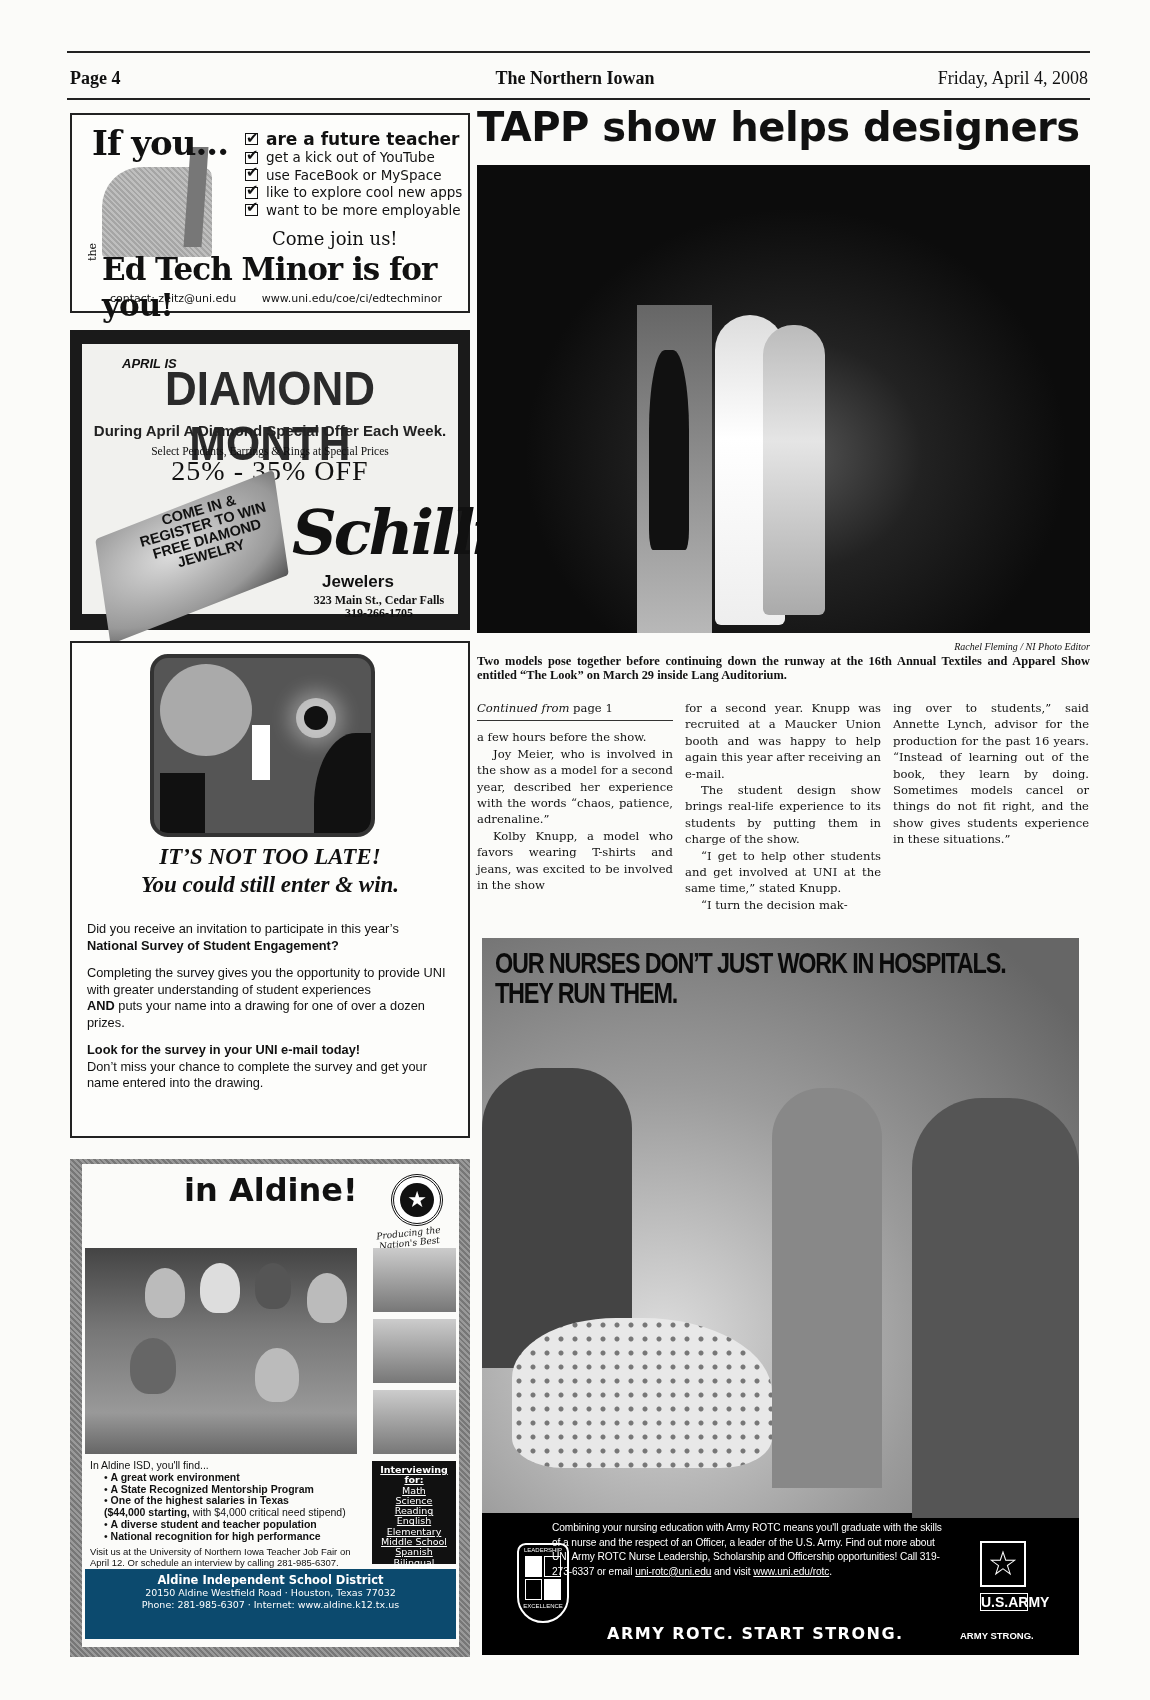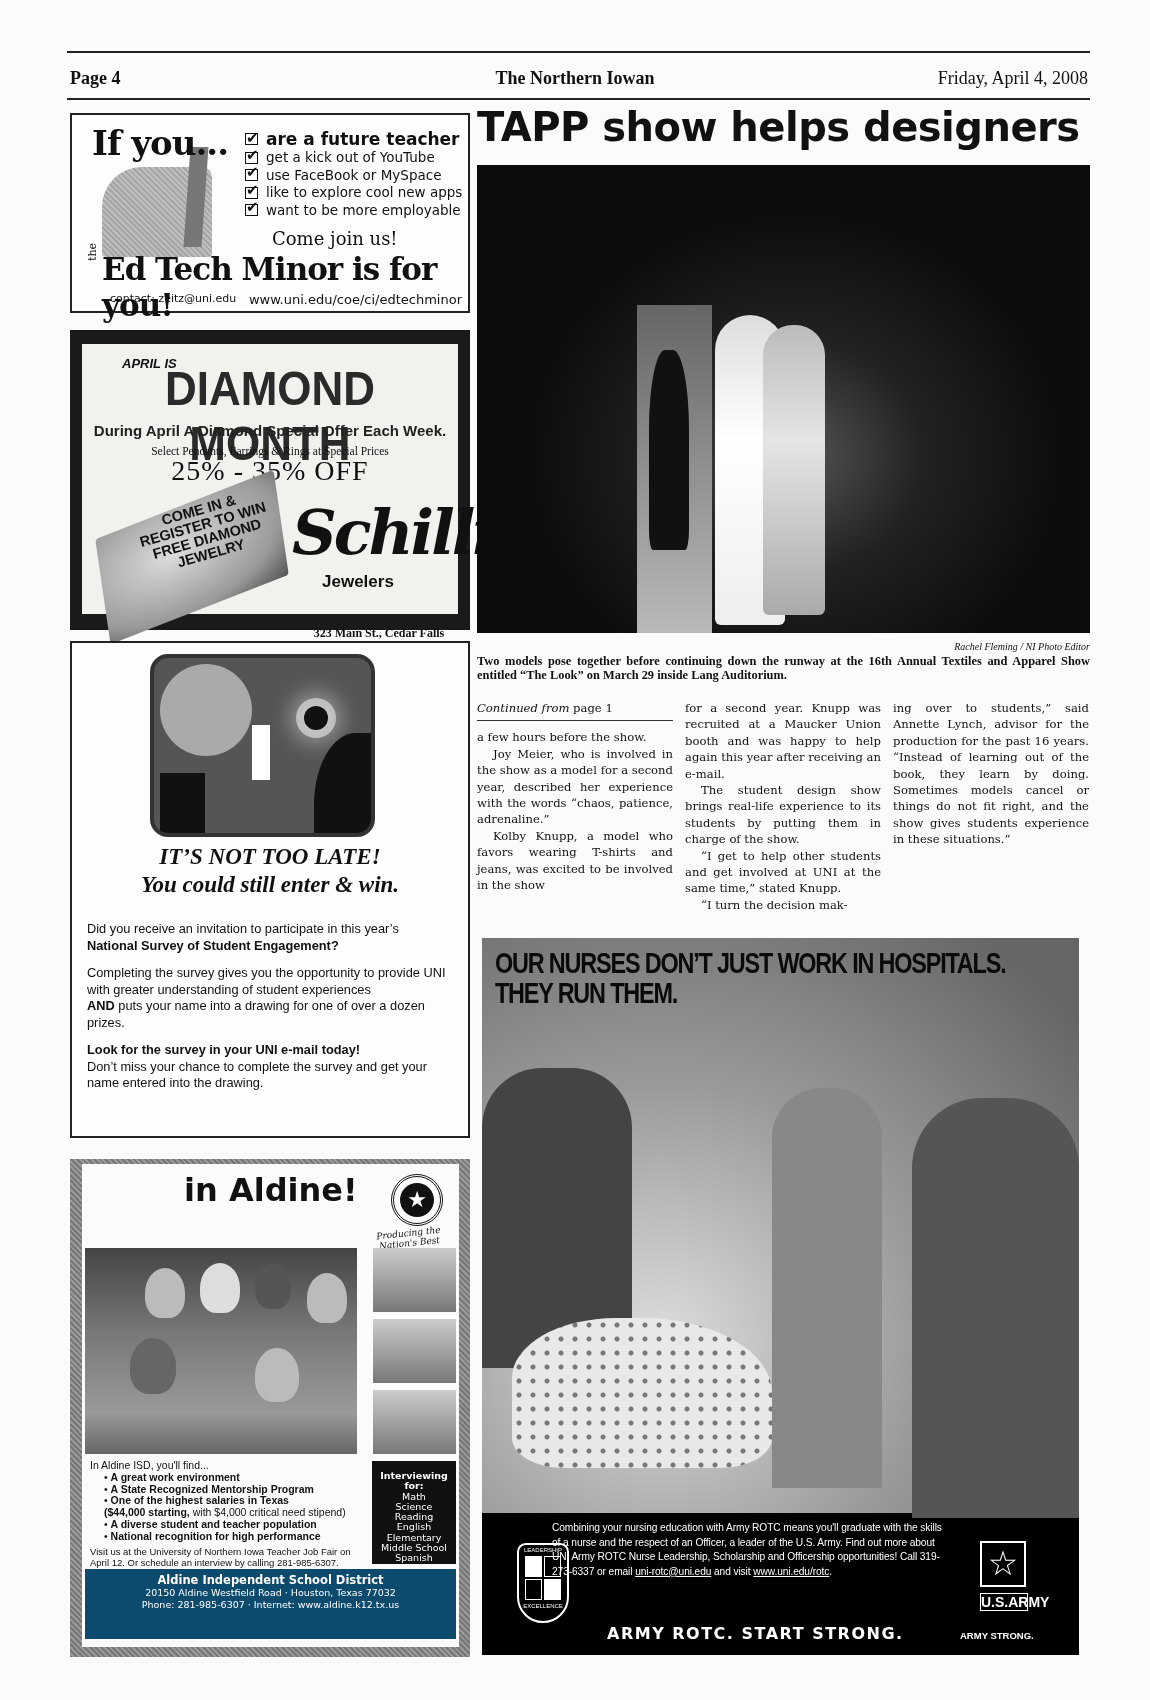--- a/index.html
+++ b/index.html
@@ -23,35 +23,35 @@
   .ad-edtech .monitor { position: absolute; left: 115px; top: 32px; width: 18px; height: 100px; background: #777; transform: skewX(-4deg); }
   .checks { position: absolute; left: 173px; top: 14px; list-style: none; font-family: "DejaVu Sans", sans-serif; }
   .checks li { font-size: 13.5px; line-height: 17.5px; display: flex; align-items: center; gap: 8px; }
   .checks li:first-child { font-size: 17px; line-height: 20px; font-weight: bold; }
   .checkbox { display: inline-block; width: 13px; height: 12px; border: 1.5px solid #111; position: relative; }
   .checkbox::after { content: "✔"; position: absolute; left: 0; top: -6px; font-size: 15px; font-weight: bold; }
   .comejoin { position: absolute; left: 200px; top: 113px; font-family: "DejaVu Serif", serif; font-size: 18px; }
   .the { position: absolute; left: 14px; top: 146px; font-family: "DejaVu Serif", serif; font-size: 11px; transform: rotate(-90deg); transform-origin: left top; }
   .edminor { position: absolute; left: 30px; top: 136px; font-family: "DejaVu Serif", serif; font-weight: bold; font-size: 31px; letter-spacing: -1px; }
   .contact { position: absolute; left: 38px; top: 177px; font-family: "DejaVu Sans", sans-serif; font-size: 11px; }
-  .edurl { position: absolute; right: 6px; top: 177px; font-family: "DejaVu Sans", sans-serif; font-size: 13px; }
+  .edurl { position: absolute; right: 26px; top: 177px; font-family: "DejaVu Sans", sans-serif; font-size: 11px; }
 
   
   .ad-diamond { left: 70px; top: 330px; width: 400px; height: 300px; background: #1a1a1a; padding: 14px 12px 16px 12px; }
   .ad-diamond .inner { position: relative; width: 100%; height: 100%; background: #f1f1ee; }
   .aprilis { position: absolute; left: 40px; top: 12px; font-family: "Liberation Sans", sans-serif; font-style: italic; font-weight: bold; font-size: 13px; }
   .dmonth { position: absolute; left: 0; width: 100%; top: 22px; text-align: center; font-family: "Liberation Sans", sans-serif; font-weight: bold; font-size: 44px; letter-spacing: 0px; color: #2a2a2a; transform: scaleY(1.1); }
   .dduring { position: absolute; left: 0; width: 100%; top: 78px; text-align: center; font-family: "Liberation Sans", sans-serif; font-weight: bold; font-size: 15px; color:#222; }
   .dselect { position: absolute; left: 0; width: 100%; top: 101px; text-align: center; font-size: 11.5px; }
   .doff { position: absolute; left: 0; width: 100%; top: 111px; text-align: center; font-size: 28px; letter-spacing: 1px; }
   .gem { position: absolute; left: 20px; top: 158px; width: 180px; height: 110px; background: radial-gradient(ellipse at 40% 40%, #ddd, #999 70%, #555); transform: skewY(-14deg) rotate(-8deg); border-radius: 4px; }
   .register { position: absolute; left: 48px; top: 158px; width: 150px; font-family: "Liberation Sans", sans-serif; font-weight: bold; font-size: 14.5px; line-height: 15px; text-align: center; transform: rotate(-16deg); color:#111; }
   .schilling { position: absolute; left: 210px; top: 152px; font-family: "DejaVu Serif", serif; font-weight: bold; font-size: 62px; font-style: italic; letter-spacing: -3px; color:#111; }
   .jewelers { position: absolute; left: 240px; top: 228px; font-family: "Liberation Sans", sans-serif; font-weight: bold; font-size: 17px; }
-  .daddr { position: absolute; left: 212px; top: 250px; width: 170px; text-align: center; font-weight: bold; font-size: 12px; line-height: 13px; margin-top: 33px; }
+  .daddr { position: absolute; left: 212px; top: 250px; width: 170px; text-align: center; font-weight: bold; font-size: 12px; line-height: 13px; }
 
   
   .ad-survey { left: 70px; top: 641px; width: 400px; height: 497px; border: 2px solid #222; background: #fdfdfb; }
   .art { position: absolute; left: 78px; top: 11px; width: 225px; height: 183px; border-radius: 18px; background: #555; border: 4px solid #333; overflow: hidden; }
   .art .moon { position: absolute; left: 6px; top: 6px; width: 92px; height: 92px; border-radius: 50%; background: #aaa; }
   .art .sun { position: absolute; left: 150px; top: 48px; width: 24px; height: 24px; border-radius: 50%; background: #111; box-shadow: 0 0 0 8px rgba(255,255,255,.5), 0 0 18px 16px rgba(255,255,255,.3); }
   .art .city { position: absolute; left: 6px; bottom: 0; width: 45px; height: 60px; background: #111; }
   .art .panel { position: absolute; left: 98px; top: 67px; width: 18px; height: 55px; background: #fff; }
   .art .arc { position: absolute; left: 160px; top: 75px; width: 70px; height: 120px; border-radius: 60% 0 0 0; background: #111; }
   .notlate { position: absolute; left: 0; width: 100%; top: 200px; text-align: center; font-style: italic; font-weight: bold; font-size: 23px; line-height: 28px; }
@@ -69,21 +69,21 @@
   .producing { position: absolute; right: 10px; top: 64px; width: 80px; text-align: center; font-family: "DejaVu Serif", serif; font-style: italic; font-size: 9px; line-height: 10px; transform: rotate(-6deg); }
   .kids { position: absolute; left: 3px; top: 84px; width: 272px; height: 206px; background: linear-gradient(180deg,#444,#777 40%,#999 80%,#666); }
   .kids .k { position: absolute; border-radius: 50% 50% 40% 40%; background: #bbb; }
   .thumbs { position: absolute; right: 3px; top: 84px; width: 83px; }
   .thumbs div { height: 64px; margin-bottom: 7px; background: linear-gradient(180deg,#ccc,#777); }
   .find-list { position: absolute; left: 8px; top: 296px; width: 262px; font-family: "Liberation Sans", sans-serif; font-size: 10.5px; line-height: 11.8px; }
   .find-list ul { list-style: none; padding-left: 14px; }
   .find-list li::before { content: "• "; }
   .find-list .visit { margin-top: 3px; font-weight: normal; font-size: 9.5px; }
   .find-list b { font-weight: bold; }
-  .interview { position: absolute; right: 3px; top: 297px; width: 84px; height: 103px; background: #111; color: #fff; text-align: center; font-family: "DejaVu Sans", sans-serif; font-size: 9.5px; line-height: 10.3px; padding-top: 10px; }
+  .interview { position: absolute; right: 3px; top: 297px; width: 84px; height: 103px; background: #111; color: #fff; text-align: center; font-family: "DejaVu Sans", sans-serif; font-size: 9.5px; line-height: 10.3px; padding-top: 4px; text-decoration: underline; }
   .interview .ttl { font-weight: bold; }
   .aldine-foot { position: absolute; left: 3px; right: 3px; top: 405px; height: 70px; background: #0c4a6e; color: #fff; text-align: center; font-family: "DejaVu Sans", sans-serif; font-size: 9.5px; line-height: 12px; padding-top: 4px; }
   .aldine-foot .n { font-weight: bold; font-size: 11.5px; line-height: 14px; }
 
   
   .headline { left: 477px; top: 103px; width: 613px; font-family: "DejaVu Sans", sans-serif; font-weight: bold; font-size: 40px; letter-spacing: -0.5px; line-height: 48px; }
   .photo { left: 477px; top: 165px; width: 613px; height: 468px; background: radial-gradient(ellipse at 52% 62%, #555 0%, #222 28%, #0c0c0c 60%); overflow: hidden; }
   .photo .wall { position: absolute; left: 160px; top: 140px; width: 75px; height: 340px; background: linear-gradient(180deg,#666,#bbb); }
   .photo .shadow { position: absolute; left: 172px; top: 185px; width: 40px; height: 200px; background: #111; border-radius: 40% 40% 10% 10%; }
   .photo .model1 { position: absolute; left: 238px; top: 150px; width: 70px; height: 310px; background: linear-gradient(180deg,#ddd,#fff 40%,#eee); border-radius: 35px 35px 6px 6px; }

